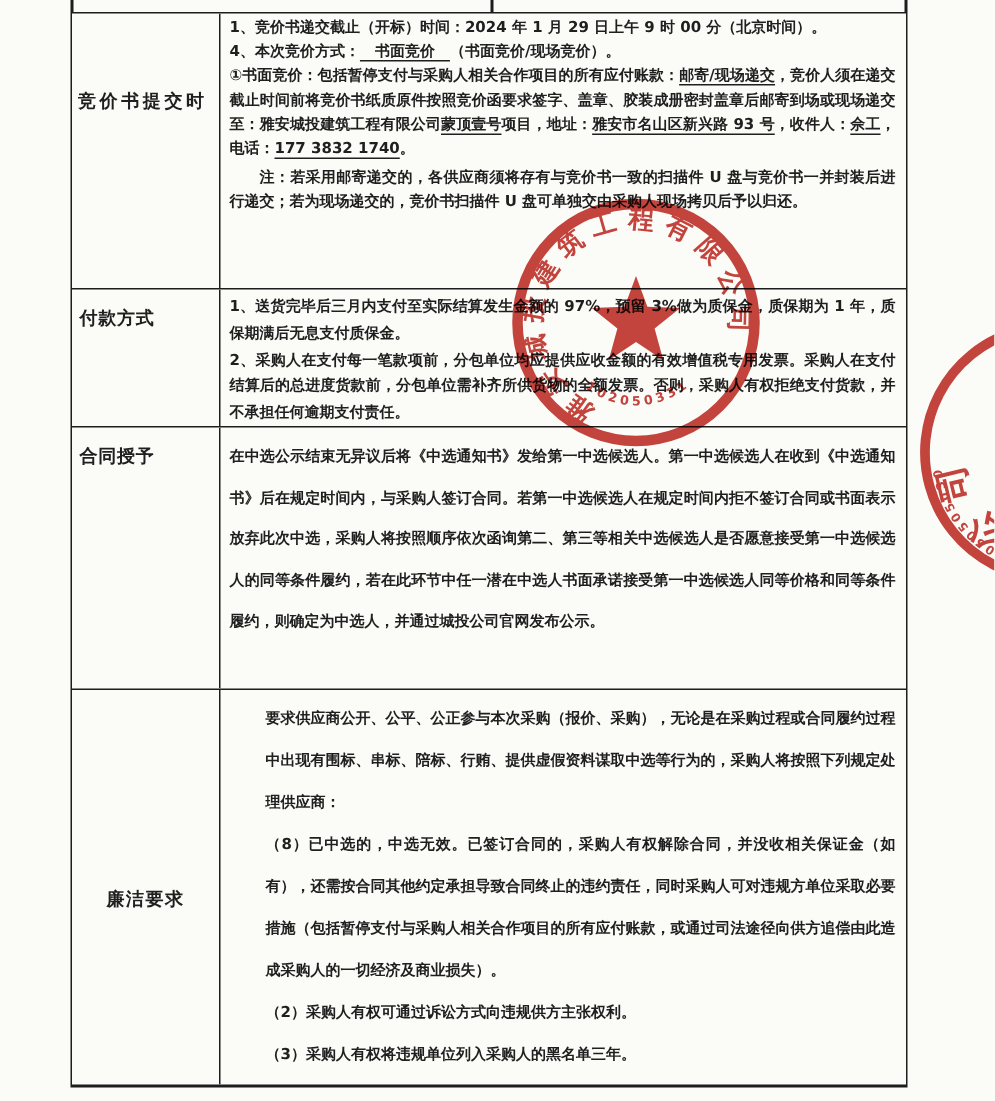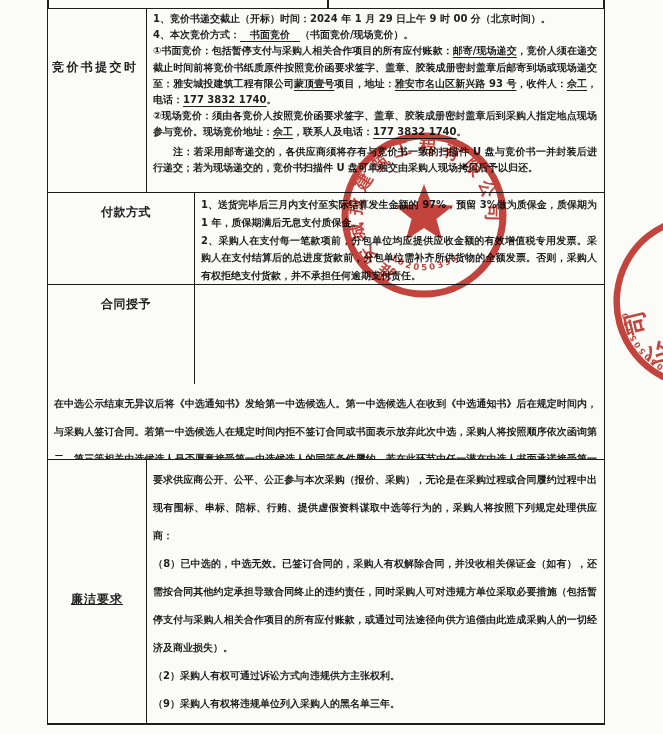--- a/index.html
+++ b/index.html
@@ -14,42 +14,42 @@
   .sliver.s1 { left:47px; } .sliver.s2 { left:327px; } .sliver.s3 { left:603.4px; }
 
   .doc-table {
     position:absolute; left:47px; top:8px; width:558px; height:717px;
     box-sizing:border-box;
     border:1.6px solid #1d1d1d; border-bottom-width:2.6px;
     display:flex; flex-direction:column;
     background:transparent;
   }
   .row { display:flex; box-sizing:border-box; border-bottom:1.6px solid #1d1d1d; overflow:hidden; }
-  .row.r1 { height:184px; } .row.r2 { height:92px; } .row.r3 { height:175px;flex-direction:column; }
+  .row.r1 { height:184px; } .row.r2 { height:92px; } .row.r3 { height:175px; }
   .row.r4 { flex:1; border-bottom:none; }
 
   .label-cell {
     width:99px; flex:0 0 99px; box-sizing:border-box;
     border-right:1.6px solid #1d1d1d;
     font-weight:700; font-size:12px; overflow:hidden;
   }
   .r1 .label-cell { padding:42px 0 0 4px; line-height:32.5px; letter-spacing:2.4px; }
-  .r2 .label-cell, .r3 .label-cell { padding:11px 0 0 5px; letter-spacing:0.5px;margin-left:48px; }
-  .r4 .label-cell { padding:131px 0 0 0; text-align:center; letter-spacing:1px;text-decoration:underline; }
+  .r2 .label-cell, .r3 .label-cell { padding:11px 0 0 5px; letter-spacing:0.5px; }
+  .r4 .label-cell { padding:131px 0 0 0; text-align:center; letter-spacing:1px; }
 
   .content-cell {
     flex:1; box-sizing:border-box; overflow:hidden;
     padding:2px 7px 0 6px;
     font-weight:700; font-size:10px;
     text-align:justify;
   }
   .r1 .content-cell { line-height:16.2px; }
   .r2 .content-cell { line-height:17.8px; padding-top:3px; }
   .r3 .content-cell { line-height:27.5px; padding-top:6px; }
-  .r4 .content-cell { line-height:28px;  padding-top:6px; }
+  .r4 .content-cell { line-height:28px;  padding-top:6px;margin-left:24px; }
   .content-cell p { margin:0; }
   .content-cell p.note { text-indent:2em; margin-top:3px; }
   .u { text-decoration:underline; text-underline-offset:2.5px; text-decoration-thickness:1.3px; }
 
   .seal { position:absolute; pointer-events:none; mix-blend-mode:multiply; opacity:0.84; }
   .seal text { font-family:"DejaVu Sans", sans-serif; font-weight:700; fill:#bb2018; }
   #seal-main { left:328px; top:113px; }
   #seal-edge { left:580px; top:207px; transform:rotate(6deg); }
 </style>
 </head>
@@ -64,21 +64,20 @@
   <div class="doc-table">
 
     <div class="row r1">
       <div class="label-cell">
         <div>竞价书提交时</div>
       </div>
       <div class="content-cell">
         <p><span>1、竞价书递交截止（开标）时间：2024 年 1 月 29 日上午 9 时 00 分（北京时间）。</span></p>
         <p><span>4、本次竞价方式：</span><span class="u">　书面竞价　</span><span>（书面竞价/现场竞价）。</span></p>
         <p><span>①书面竞价：包括暂停支付与采购人相关合作项目的所有应付账款：</span><span class="u">邮寄/现场递交</span><span>，竞价人须在递交截止时间前将竞价书纸质原件按照竞价函要求签字、盖章、胶装成册密封盖章后邮寄到场或现场递交至：雅安城投建筑工程有限公司</span><span class="u">蒙顶壹号</span><span>项目，地址：</span><span class="u">雅安市名山区新兴路 93 号</span><span>，收件人：</span><span class="u">佘工</span><span>，电话：</span><span class="u">177 3832 1740</span><span>。</span></p>
-        <p><span>②现场竞价：须由各竞价人按照竞价函要求签字、盖章、胶装成册密封盖章后到采购人指定地点现场参与竞价。现场竞价地址：</span><span class="u">佘工</span><span>，联系人及电话：</span><span class="u">177 3832 1740</span><span>。</span></p>
         <p class="note"><span>注：若采用邮寄递交的，各供应商须将存有与竞价书一致的扫描件 U 盘与竞价书一并封装后进行递交；若为现场递交的，竞价书扫描件 U 盘可单独交由采购人现场拷贝后予以归还。</span></p>
       </div>
     </div>
 
     <div class="row r2">
       <div class="label-cell">付款方式</div>
       <div class="content-cell">
         <p><span>1、送货完毕后三月内支付至实际结算发生金额的 97%，预留 3%做为质保金，质保期为 1 年，质保期满后无息支付质保金。</span></p>
         <p><span>2、采购人在支付每一笔款项前，分包单位均应提供应收金额的有效增值税专用发票。采购人在支付结算后的总进度货款前，分包单位需补齐所供货物的全额发票。否则，采购人有权拒绝支付货款，并不承担任何逾期支付责任。</span></p>
       </div>
@@ -90,21 +89,21 @@
         <p><span>在中选公示结束无异议后将《中选通知书》发给第一中选候选人。第一中选候选人在收到《中选通知书》后在规定时间内，与采购人签订合同。若第一中选候选人在规定时间内拒不签订合同或书面表示放弃此次中选，采购人将按照顺序依次函询第二、第三等相关中选候选人是否愿意接受第一中选候选人的同等条件履约，若在此环节中任一潜在中选人书面承诺接受第一中选候选人同等价格和同等条件履约，则确定为中选人，并通过城投公司官网发布公示。</span></p>
       </div>
     </div>
 
     <div class="row r4">
       <div class="label-cell">廉洁要求</div>
       <div class="content-cell">
         <p><span>要求供应商公开、公平、公正参与本次采购（报价、采购），无论是在采购过程或合同履约过程中出现有围标、串标、陪标、行贿、提供虚假资料谋取中选等行为的，采购人将按照下列规定处理供应商：</span></p>
         <p><span>（8）已中选的，中选无效。已签订合同的，采购人有权解除合同，并没收相关保证金（如有），还需按合同其他约定承担导致合同终止的违约责任，同时采购人可对违规方单位采取必要措施（包括暂停支付与采购人相关合作项目的所有应付账款，或通过司法途径向供方追偿由此造成采购人的一切经济及商业损失）。</span></p>
         <p><span>（2）采购人有权可通过诉讼方式向违规供方主张权利。</span></p>
-        <p><span>（9）采购人有权将违规单位列入采购人的黑名单三年。</span></p>
+        <p><span>（3）采购人有权将违规单位列入采购人的黑名单三年。</span></p>
       </div>
     </div>
 
   </div>
 
   <svg id="seal-main" class="seal" width="200" height="210" viewBox="0 0 200 210">
     <circle cx="96" cy="102" r="79" fill="none" stroke="#bb2018" stroke-width="7"></circle>
     <path id="sealMainTextPath" d="M 96 165 a 63 63 0 1 1 0 -126 a 63 63 0 1 1 0 126" fill="none"></path>
     <path id="sealMainSerialPath" d="M 57 141 A 55 55 0 0 0 135 141" fill="none"></path>
     <polygon fill="#bb2018" points="96,71 103.6,91.5 125.5,92.4 108.4,106 114.2,127.1 96,115 77.8,127.1 83.6,106 66.5,92.4 88.4,91.5"></polygon>

